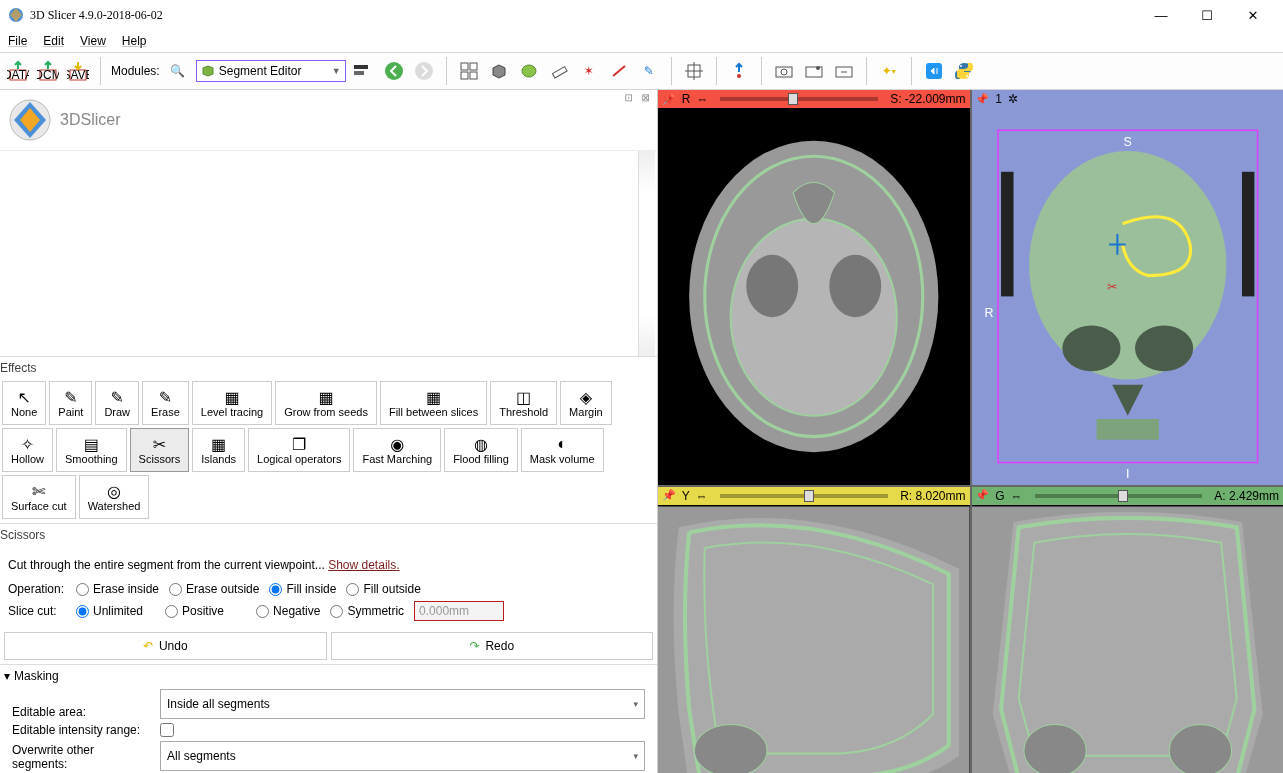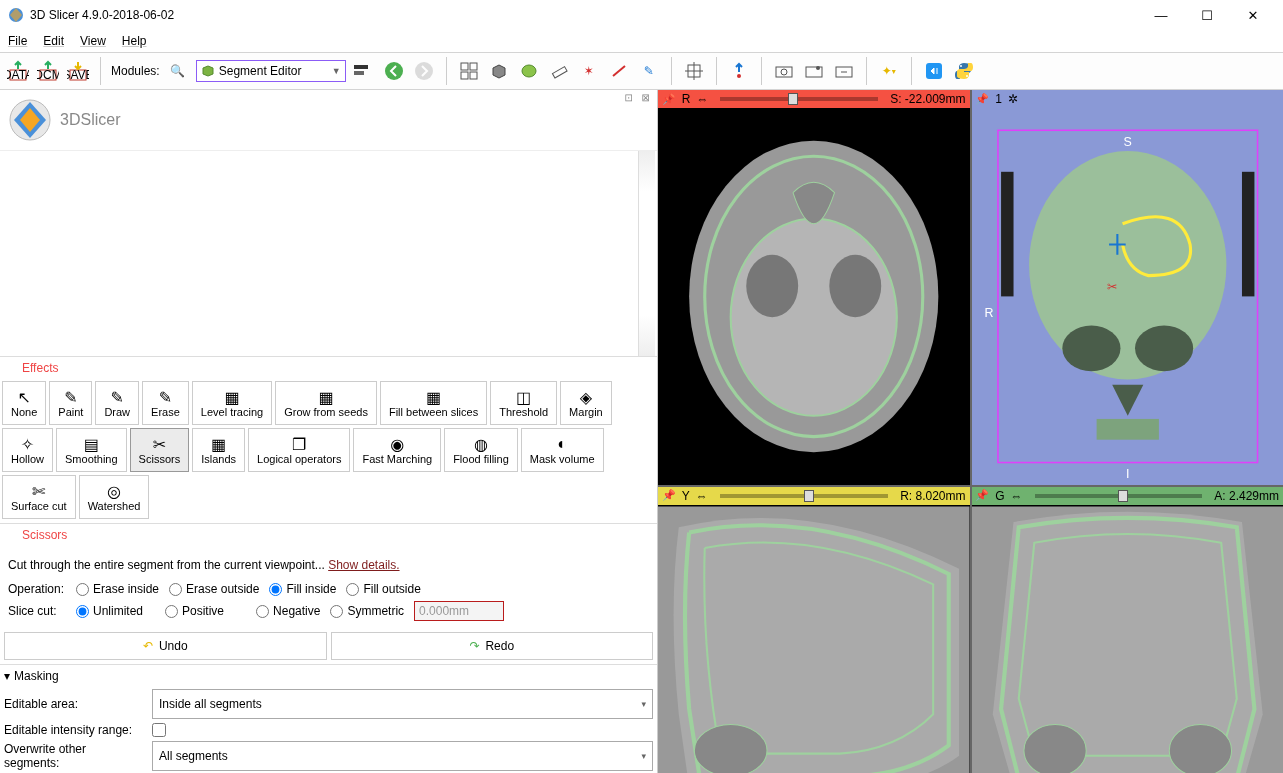--- a/index.html
+++ b/index.html
@@ -1,54 +1,54 @@
 <!DOCTYPE html>
 <html><head>
 <meta charset="utf-8">
 <style>
 * { box-sizing: border-box; margin: 0; padding: 0; font-family: "Segoe UI", Tahoma, sans-serif; font-size: 12px; }
 body { width: 1283px; height: 773px; background: #fff; overflow: hidden; display: flex; flex-direction: column; }
 .titlebar { height: 30px; display: flex; align-items: center; padding: 0 8px; }
 .titlebar .logo { width: 16px; height: 16px; margin-right: 6px; }
-.titlebar .title { flex: 1; }
+.titlebar .title { flex: 1; font-family: Liberation Serif, serif; }
 .titlebar .winbtns { display: flex; gap: 18px; padding-right: 8px; }
 .titlebar .winbtn { width: 28px; text-align: center; font-size: 13px; cursor: pointer; }
 .menubar { height: 22px; display: flex; align-items: center; padding: 0 8px; gap: 16px; }
 .menubar span { text-decoration: underline; text-decoration-color: #ccc; cursor: pointer; }
 .toolbar { height: 38px; border-top: 1px solid #d4d4d4; border-bottom: 1px solid #d4d4d4; display: flex; align-items: center; padding: 0 6px; gap: 6px; background: #fdfdfd; }
 .tbicon { width: 24px; height: 24px; display: flex; align-items: center; justify-content: center; cursor: pointer; }
 .tbsep { width: 1px; height: 28px; background: #ccc; margin: 0 4px; }
 .moduleselect { height: 22px; width: 150px; border: 1px solid #8b5cf6; background: #fff; display: flex; align-items: center; padding: 0 4px; cursor: pointer; }
 .moduleselect .arrow { margin-left: auto; font-size: 9px; color: #666; }
 .main { flex: 1; display: flex; overflow: hidden; }
 .leftpanel { width: 658px; display: flex; flex-direction: column; border-right: 1px solid #ccc; }
 .lpheader { display: flex; align-items: center; padding: 8px; gap: 8px; border-bottom: 1px solid #eee; position: relative; }
 .lpheader .biglogo { width: 44px; height: 44px; }
 .lpheader .appname { font-size: 16px; color: #888; }
 .lpheader .corner { position:absolute; right:4px; top:2px; font-size:10px; color:#888; letter-spacing:3px;}
 .lpspacer { flex: 1; min-height: 100px; border-bottom:1px solid #ddd; position:relative;}
 .lpspacer::after{content:"";position:absolute;right:2px;top:0;bottom:0;width:16px;background:linear-gradient(#eee,#fff 20%,#fff 80%,#eee);border-left:1px solid #ddd;}
-.section-title { padding: 4px 22px; color: #ef4444; }
+.section-title { padding: 4px 0; color: #404040; }
 .effectsgrid { display: flex; flex-wrap: wrap; gap: 3px; padding: 2px 2px; }
 .effectbtn { height: 44px; border: 1px solid #ccc; background: #fff; display: flex; flex-direction: column; align-items: center; justify-content: center; padding: 0 8px; cursor: pointer; min-width: 42px; }
 .effectbtn.selected { background: #ebebeb; border-color: #999; }
 .effectbtn .eicon { font-size: 16px; height: 18px; }
 .effectbtn .elabel { font-size: 11px; white-space: nowrap; }
 .scissors-section { padding: 6px 8px; }
 .scissors-desc { padding: 6px 0; }
 .scissors-desc a { color: #7f1d1d; text-decoration: underline; }
 .optrow { display: flex; align-items: center; gap: 10px; height: 22px; }
 .optrow .optlabel { width: 58px; }
 .optrow label { display: flex; align-items: center; gap: 4px; }
 .optrow input[type=radio] { width: 13px; height: 13px; }
 .numinput { width: 90px; height: 20px; border: 1px solid #b91c1c; background: #f4f4f4; color: #999; padding: 0 4px; }
 .undoredo { display: flex; gap: 4px; padding: 4px; }
 .undoredo button { flex: 1; height: 28px; border: 1px solid #ccc; background: #fff; display: flex; align-items: center; justify-content: center; gap: 6px; cursor: pointer; }
 .masking-header { display: flex; align-items: center; gap: 4px; padding: 4px 4px; border-top: 1px solid #ddd; }
-.maskrow { display: flex; align-items: center; gap: 8px; padding: 2px 4px; }
+.maskrow { display: flex; align-items: flex-end; gap: 8px; padding: 2px 12px; }
 .maskrow .mlabel { width: 140px; }
 .maskrow select, .maskrow .fake-select { flex: 1; height: 30px; border: 1px solid #aaa; background: #fff; padding: 0 6px; display: flex; align-items: center; cursor: pointer; }
 .fake-select .arrow { margin-left: auto; font-size: 9px; color: #666; }
 .maskrow input[type=checkbox]{ width:14px; height:14px;}
 .viewgrid { flex: 1; display: grid; grid-template-columns: 1fr 1fr; grid-template-rows: 1fr 1fr; gap: 2px; background: #666; }
 .viewpane { position: relative; background: #000; display: flex; flex-direction: column; }
 .viewheader { height: 18px; display: flex; align-items: center; padding: 0 4px; gap: 6px; color: #000; font-size: 11px; }
 .viewheader.red { background: #f55142; }
 .viewheader.blue { background: #8a99d6; }
 .viewheader.yellow { background: #e6d94a; }

